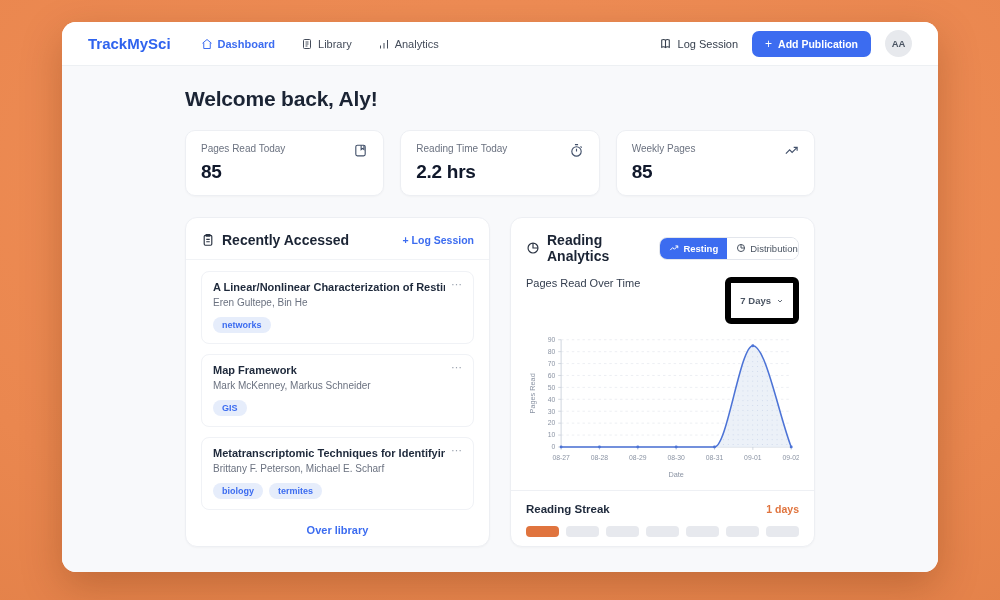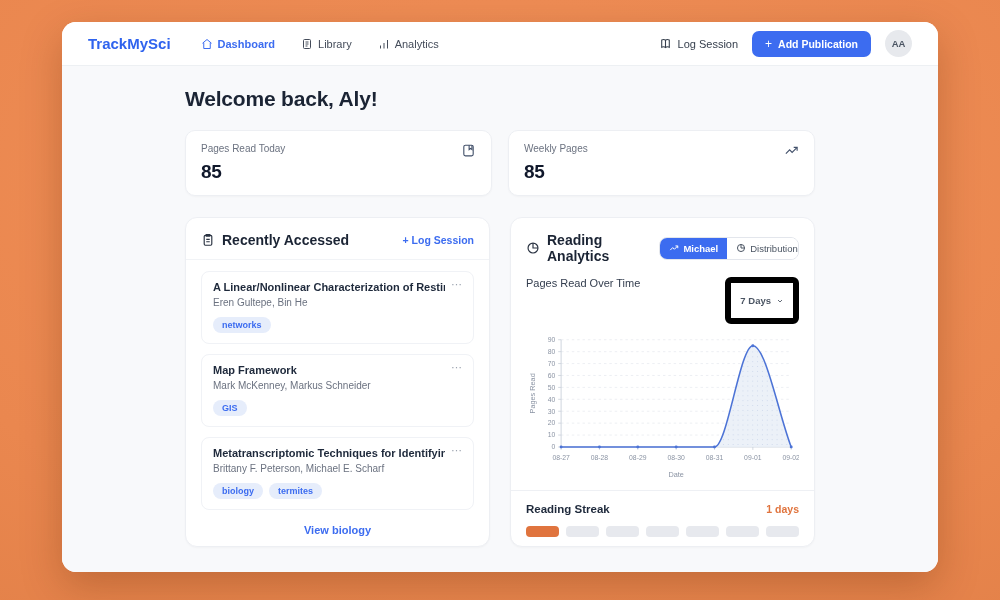--- a/index.html
+++ b/index.html
@@ -156,20 +156,32 @@
               <svg class="icon" width="15" height="15" viewBox="0 0 24 24" fill="none" stroke="currentColor" stroke-width="1.8">
                   <rect x="4.5" y="3.5" width="15" height="17" rx="2.5"></rect>
                   <path d="M13 3.5v7l2.3-1.8 2.2 1.8v-7"></path>
                 </svg>
             </span>
           </div>
           <div class="stat-value">85</div>
         </div>
         <div class="stat-card">
           <div class="stat-top">
+            <span class="stat-label">Reading Time Today</span>
+            <span class="stat-icon">
+              <svg class="icon" width="15" height="15" viewBox="0 0 24 24" fill="none" stroke="currentColor" stroke-width="1.8">
+                  <circle cx="12" cy="13.5" r="7.5"></circle>
+                  <path d="M12 13.5V9M9.5 2.5h5M18.5 5.5l1.8 1.8"></path>
+                </svg>
+            </span>
+          </div>
+          <div class="stat-value">2.2 hrs</div>
+        </div>
+        <div class="stat-card">
+          <div class="stat-top">
             <span class="stat-label">Weekly Pages</span>
             <span class="stat-icon">
               <svg class="icon" width="15" height="15" viewBox="0 0 24 24" fill="none" stroke="currentColor" stroke-width="1.8">
                   <path d="M3 17l6-6 4 4 8-8"></path>
                   <path d="M15.5 7H21v5.5"></path>
                 </svg>
             </span>
           </div>
           <div class="stat-value">85</div>
         </div>
@@ -225,21 +237,21 @@
               </div>
               <div class="pub-authors">Brittany F. Peterson, Michael E. Scharf</div>
               <div class="tag-row">
                 <span class="tag">biology</span>
                 <span class="tag">termites</span>
               </div>
             </div>
           </div>
 
           <div class="view-library">
-            <button>View biology</button>
+            <button>Over library</button>
           </div>
         </section>
 
         <section class="panel">
           <div class="panel-head">
             <div class="panel-title">
               <span class="ico">
                 <svg class="icon" width="14" height="14" viewBox="0 0 24 24" fill="none" stroke="currentColor" stroke-width="2">
                     <circle cx="12" cy="12" r="8.5"></circle>
                     <path d="M12 3.5V12h8.5"></path>
@@ -248,21 +260,21 @@
               <span>Reading Analytics</span>
             </div>
             <div class="toggle-group">
               <button class="toggle-btn active">
                 <span>
                   <svg class="icon" width="10" height="10" viewBox="0 0 24 24" fill="none" stroke="currentColor" stroke-width="2.4">
                       <path d="M3 17l6-6 4 4 8-8"></path>
                       <path d="M15.5 7H21v5.5"></path>
                     </svg>
                 </span>
-                <span>Michael</span>
+                <span>Resting</span>
               </button>
               <button class="toggle-btn">
                 <span>
                   <svg class="icon" width="10" height="10" viewBox="0 0 24 24" fill="none" stroke="currentColor" stroke-width="2.4">
                       <circle cx="12" cy="12" r="8.5"></circle>
                       <path d="M12 3.5V12h8.5"></path>
                     </svg>
                 </span>
                 <span>Distribution</span>
               </button>

